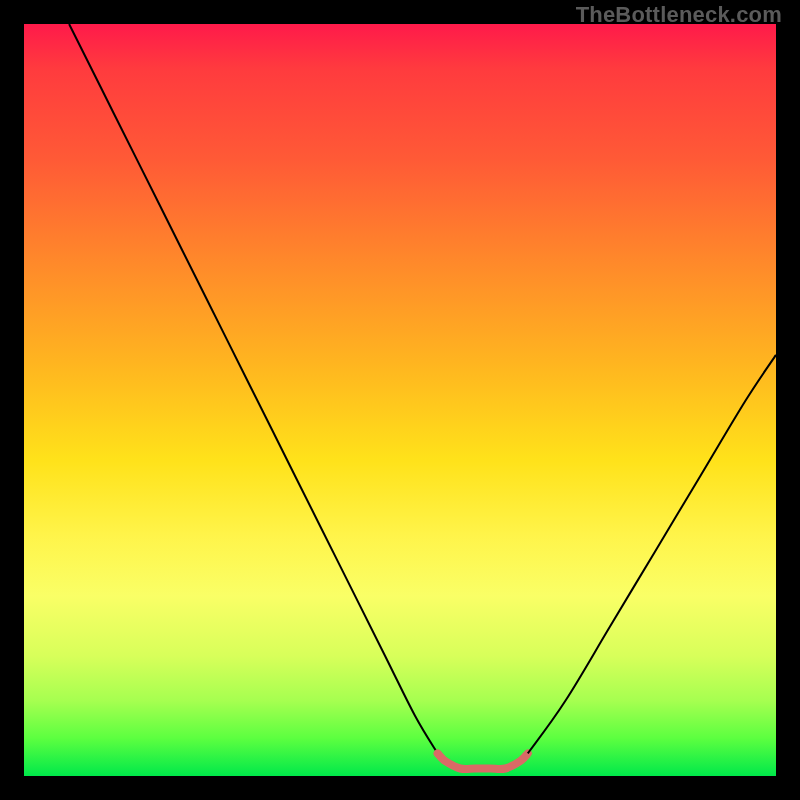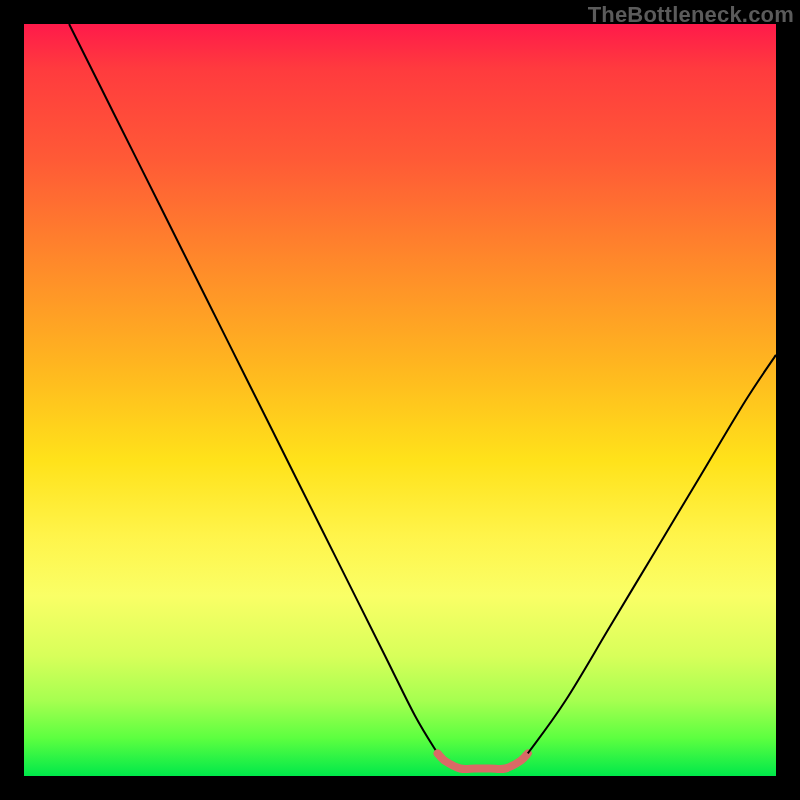--- a/index.html
+++ b/index.html
@@ -45,21 +45,21 @@
   .curve-svg {
     position: absolute;
     left: 0;
     top: 0;
     width: 752px;
     height: 752px;
   }
   .watermark {
     position: absolute;
     top: 2px;
-    right: 6px;
+    right: 18px;
     font-size: 22px;
     font-weight: 600;
     color: #5b5b5b;
     letter-spacing: 0.2px;
     pointer-events: none;
   }
 </style>
 </head>
 <body>
 

